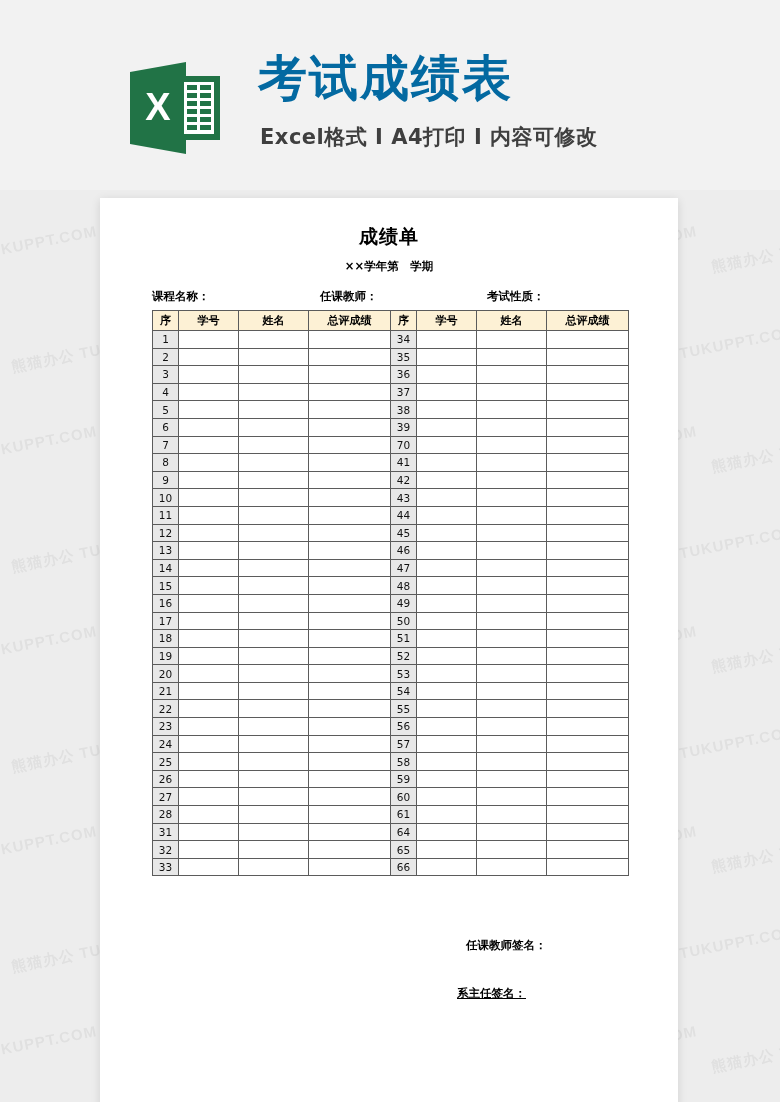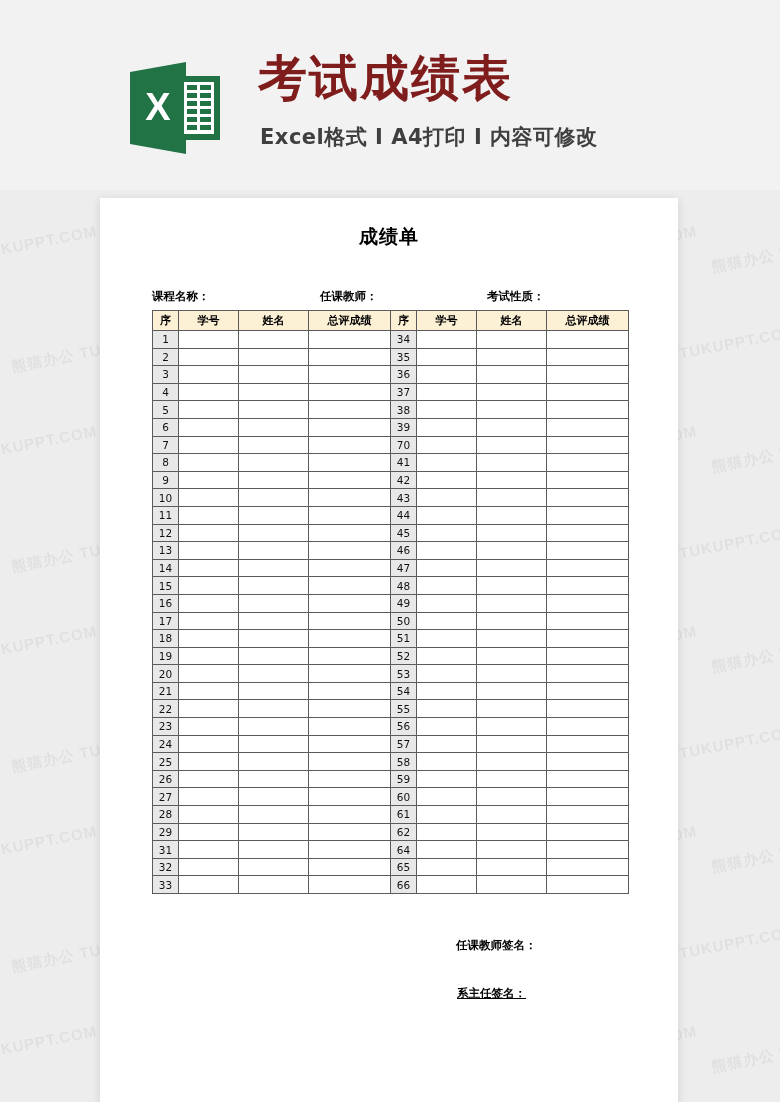--- a/index.html
+++ b/index.html
@@ -53,21 +53,21 @@
     width: 96px;
     height: 100px;
   }
 
   #banner-title {
     position: absolute;
     left: 258px;
     top: 54px;
     font-size: 49px;
     font-weight: bold;
-    color: #7f1d1d;
+    color: #0369a1;
     letter-spacing: 2px;
     line-height: 1;
     font-family: "DejaVu Sans", "Liberation Sans", sans-serif;
   }
 
   #banner-sub {
     position: absolute;
     left: 260px;
     top: 123px;
     font-size: 21px;
@@ -167,21 +167,21 @@
 
   
   .sig {
     position: absolute;
     font-size: 11.5px;
     font-weight: bold;
     color: #000;
     white-space: nowrap;
     font-family: "DejaVu Sans", "Liberation Sans", sans-serif;
   }
-  #sig-teacher { left: 356px; top: 740px; }
+  #sig-teacher { left: 366px; top: 740px; }
   #sig-head    { left: 357px; top: 788px; text-decoration: underline; }
 </style>
 </head>
 <body>
 
 <div id="wm-layer">
     <div class="wm" style="left: -90px; top: 40px;">熊猫办公 TUKUPPT.COM</div>
     <div class="wm" style="left: 110px; top: 40px;">熊猫办公 TUKUPPT.COM</div>
     <div class="wm" style="left: 310px; top: 40px;">熊猫办公 TUKUPPT.COM</div>
     <div class="wm" style="left: 510px; top: 40px;">熊猫办公 TUKUPPT.COM</div>
@@ -251,20 +251,21 @@
     <text x="30" y="62" fill="#ffffff" font-size="38" font-weight="bold" text-anchor="middle" font-family="Liberation Sans, sans-serif">X</text>
   </svg>
 
   <div id="banner-title">考试成绩表</div>
   <div id="banner-sub">Excel格式 Ⅰ A4打印 Ⅰ 内容可修改</div>
 </div>
 
 <div id="sheet">
 
   <div id="doc-title">成绩单</div>
+  <div id="doc-subtitle">××学年第　学期</div>
 
   <div class="field-label" id="f-course">课程名称：</div>
   <div class="field-label" id="f-teacher">任课教师：</div>
   <div class="field-label" id="f-type">考试性质：</div>
 
   <table id="grade-table">
     <colgroup>
       <col class="c-idx">
         <col class="c-id">
         <col class="c-name">
@@ -561,30 +562,20 @@
           <td class="idx">28</td>
           <td></td>
           <td></td>
           <td></td>
           <td class="idx">61</td>
           <td></td>
           <td></td>
           <td></td>
         </tr>
         <tr>
-          <td class="idx">29</td>
-          <td></td>
-          <td></td>
-          <td></td>
-          <td class="idx">62</td>
-          <td></td>
-          <td></td>
-          <td></td>
-        </tr>
-        <tr>
           <td class="idx">31</td>
           <td></td>
           <td></td>
           <td></td>
           <td class="idx">64</td>
           <td></td>
           <td></td>
           <td></td>
         </tr>
         <tr>

